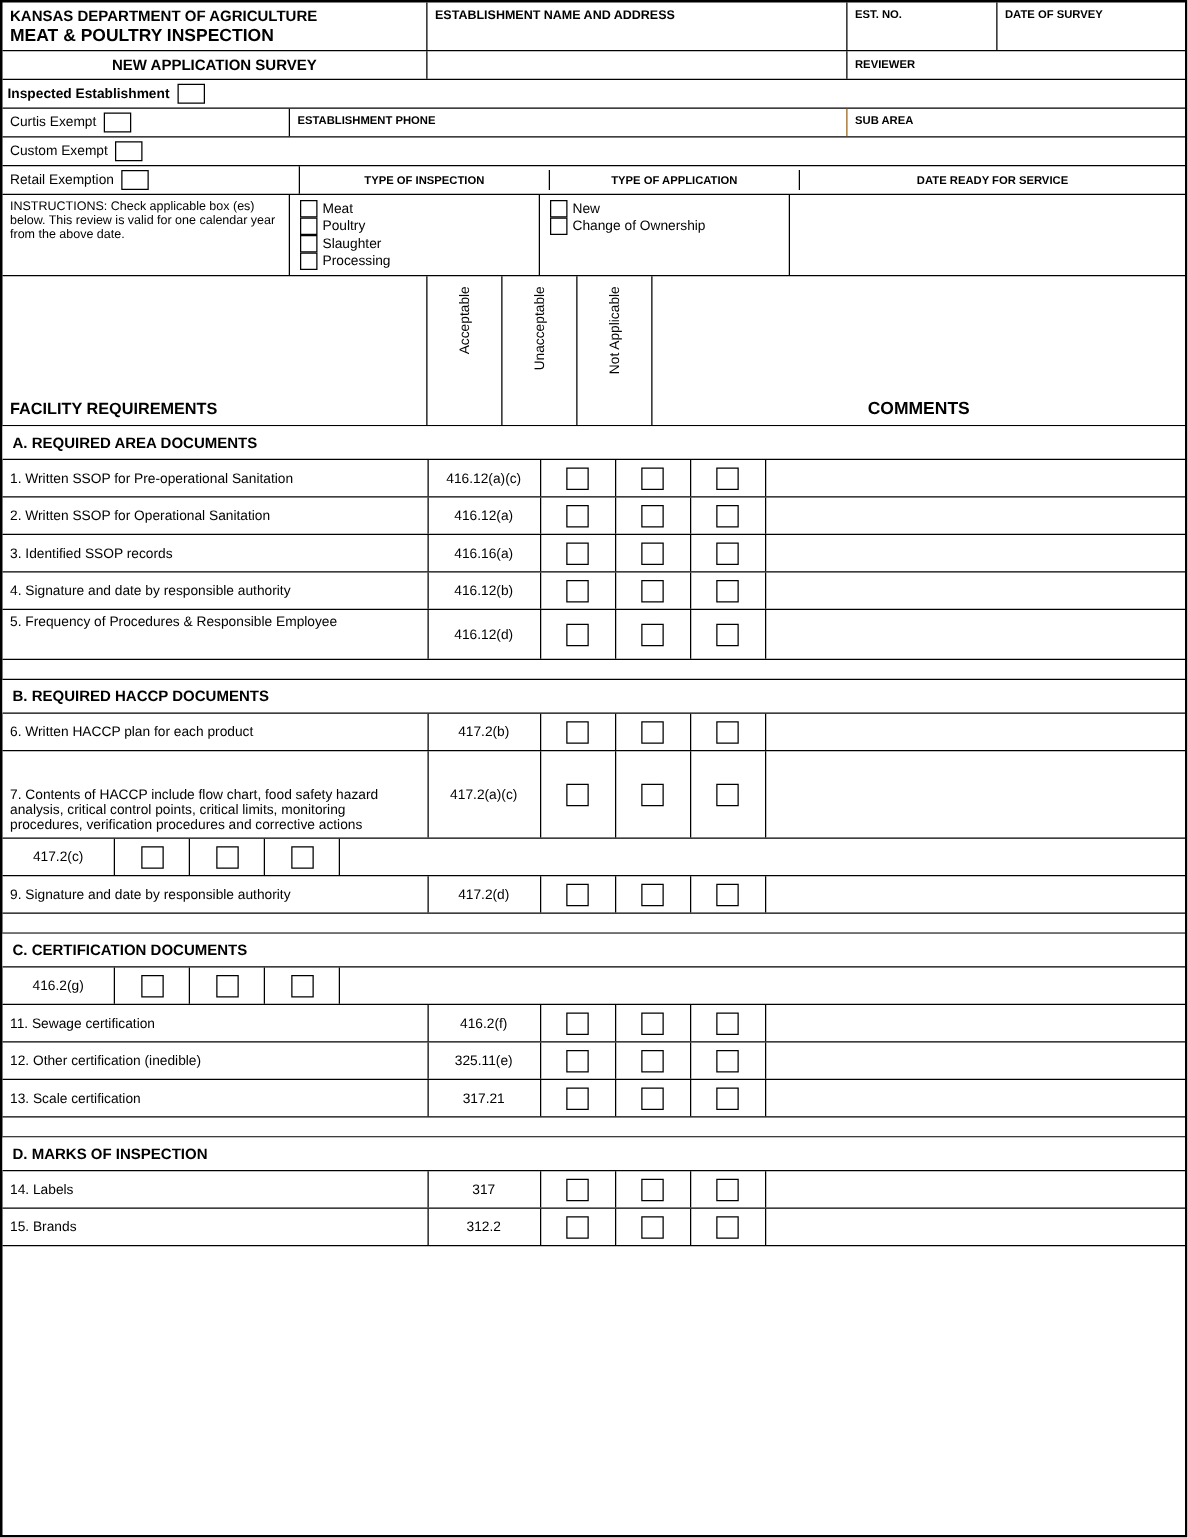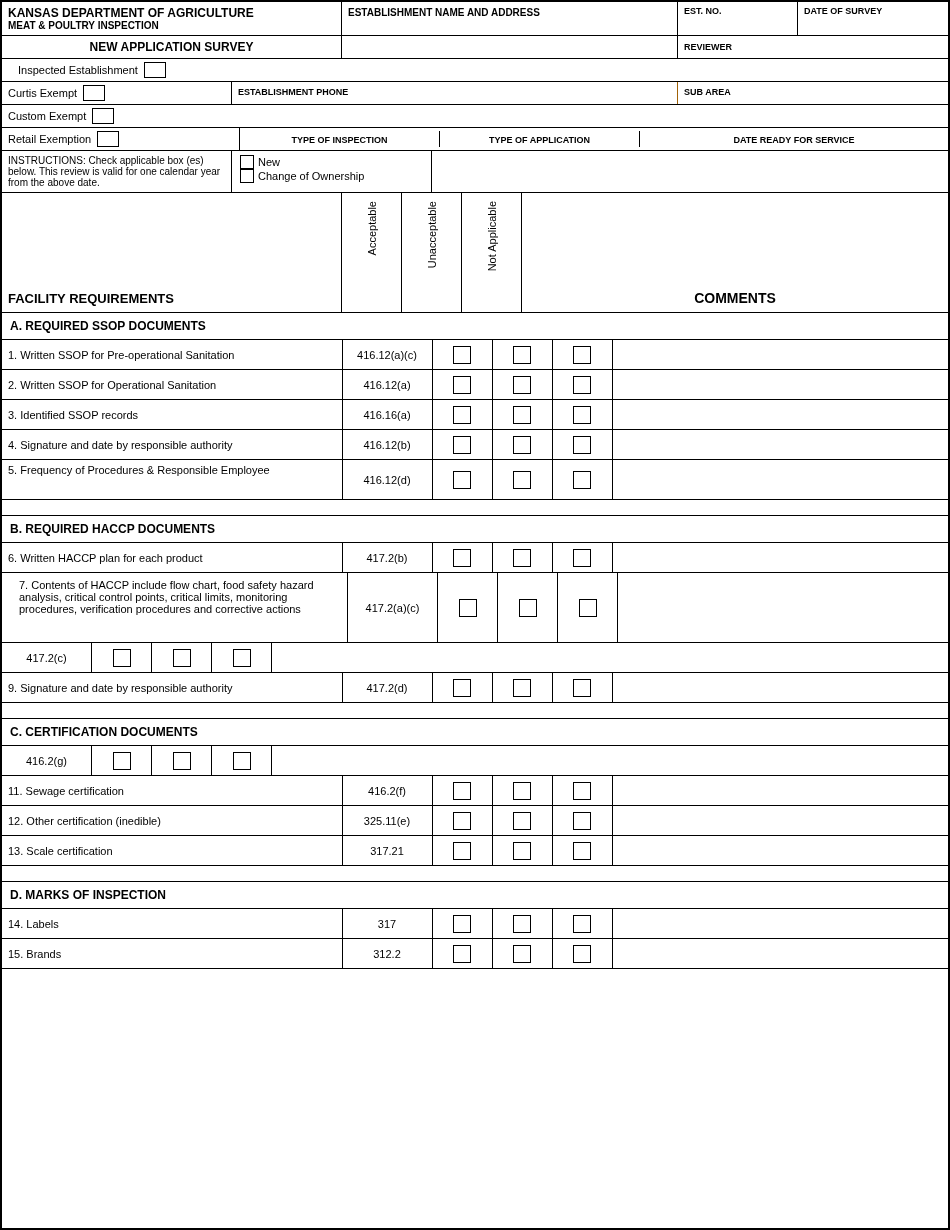--- a/index.html
+++ b/index.html
@@ -4,21 +4,21 @@
   <style>
     * { box-sizing: border-box; margin: 0; padding: 0; }
     body { font-family: Arial, sans-serif; font-size: 11px; background: #fff; }
     .page { width: 950px; min-height: 1230px; border: 2px solid #000; margin: 0 auto; }
     .header-row { display: flex; border-bottom: 1px solid #000; }
     .header-left { width: 340px; border-right: 1px solid #000; padding: 4px 6px; }
     .header-center { flex: 1; border-right: 1px solid #000; padding: 4px 6px; }
     .header-est { width: 120px; border-right: 1px solid #000; padding: 4px 6px; }
     .header-date { width: 150px; padding: 4px 6px; }
     .header-title { font-weight: bold; font-size: 12px; }
-    .header-subtitle { font-weight: bold; font-size: 10px; }
+    .header-subtitle { font-weight: bold; font-size: 14px; }
     .new-app-row { display: flex; border-bottom: 1px solid #000; }
     .new-app-left { width: 340px; border-right: 1px solid #000; padding: 4px 6px; text-align: center; }
     .new-app-right { flex: 1; border-right: 1px solid #000; padding: 4px 6px; }
     .reviewer-cell { width: 270px; padding: 4px 6px; }
     .insp-row { display: flex; border-bottom: 1px solid #000; align-items: center; }
     .checkbox-row { display: flex; align-items: center; gap: 4px; }
     .checkbox-box { width: 14px; height: 14px; border: 1px solid #000; display: inline-block; flex-shrink: 0; }
     .section-header { background: #fff; padding: 6px 8px; font-weight: bold; font-size: 12px; border-bottom: 1px solid #000; }
     .data-row { display: flex; border-bottom: 1px solid #000; align-items: stretch; min-height: 30px; }
     .data-row.tall { min-height: 70px; }
@@ -55,21 +55,21 @@
     <div class="new-app-left">
       <span class="bold" style="font-size:12px;">NEW APPLICATION SURVEY</span>
     </div>
     <div class="new-app-right"></div>
     <div class="reviewer-cell">
       <span style="font-size:9px;font-weight:bold;">REVIEWER</span>
     </div>
   </div>
 
   <div class="insp-row" style="border-bottom:1px solid #000;">
-    <div style="padding:3px 16px; width:230px; display:flex; align-items:center; gap:6px;">
+    <div style="padding:3px 4px; width:230px; display:flex; align-items:center; gap:6px;font-weight:bold;">
       <span>Inspected Establishment</span>
       <span class="insp-checkbox-inline"></span>
     </div>
     <div style="flex:1; border-left:1px solid #000;"></div>
   </div>
 
   <div style="display:flex; border-bottom:1px solid #000;">
     <div style="width:230px; padding:3px 6px; display:flex; align-items:center; gap:6px; border-right:1px solid #000;">
       <span>Curtis Exempt</span>
       <span class="insp-checkbox-inline"></span>
@@ -106,20 +106,38 @@
     </div>
   </div>
 
   <div style="display:flex; border-bottom:1px solid #000;">
     <div style="width:230px; border-right:1px solid #000; padding:4px 6px; font-size:10px;">
       <span>INSTRUCTIONS: Check applicable box (es) below. This review is valid for one calendar year from the above date.</span>
     </div>
     <div style="width:200px; border-right:1px solid #000; padding:4px 8px;">
       <div class="checkbox-row">
         <span class="checkbox-box"></span>
+        <span>Meat</span>
+      </div>
+      <div class="checkbox-row">
+        <span class="checkbox-box"></span>
+        <span>Poultry</span>
+      </div>
+      <div class="checkbox-row">
+        <span class="checkbox-box"></span>
+        <span>Slaughter</span>
+      </div>
+      <div class="checkbox-row">
+        <span class="checkbox-box"></span>
+        <span>Processing</span>
+      </div>
+    </div>
+    <div style="width:200px; border-right:1px solid #000; padding:4px 8px;">
+      <div class="checkbox-row">
+        <span class="checkbox-box"></span>
         <span>New</span>
       </div>
       <div class="checkbox-row">
         <span class="checkbox-box"></span>
         <span>Change of Ownership</span>
       </div>
     </div>
     <div style="flex:1;"></div>
   </div>
 
@@ -136,21 +154,21 @@
     <div style="width:60px; border-right:1px solid #000; display:flex; align-items:flex-start; justify-content:center; padding-top:8px;">
       <span style="writing-mode:vertical-rl; transform:rotate(180deg); font-size:11px; white-space:nowrap;">Not Applicable</span>
     </div>
     <div style="flex:1; display:flex; align-items:flex-end; justify-content:center; padding:6px;">
       <span class="bold" style="font-size:14px;">COMMENTS</span>
     </div>
   </div>
 
   <div>
     <div class="section-header">
-      <span>A.  REQUIRED SSOP DOCUMENTS</span>
+      <span>A.  REQUIRED AREA DOCUMENTS</span>
     </div>
 
     <div class="data-row">
       <div class="item-cell">
         <span><span>1.</span> <span>Written SSOP for Pre-operational Sanitation</span></span>
       </div>
       <div class="code-cell">
           <span>416.12(a)(c)</span>
         </div>
       <div class="check-cell">
@@ -261,21 +279,21 @@
       <div class="check-cell">
           <div class="check-box"></div>
         </div>
       <div class="check-cell">
           <div class="check-box"></div>
         </div>
       <div class="comment-area"></div>
     </div>
 
     <div class="data-row tall">
-      <div class="item-cell" style="align-items:flex-start; padding-top:6px;margin-left:11px;">
+      <div class="item-cell" style="align-items:flex-end; padding-top:6px;">
         <span><span>7.</span> <span>Contents of HACCP include flow chart, food safety hazard analysis, critical control points, critical limits, monitoring procedures, verification procedures and corrective actions</span></span>
       </div>
       <div class="code-cell">
           <span>417.2(a)(c)</span>
         </div>
       <div class="check-cell">
           <div class="check-box"></div>
         </div>
       <div class="check-cell">
           <div class="check-box"></div>

